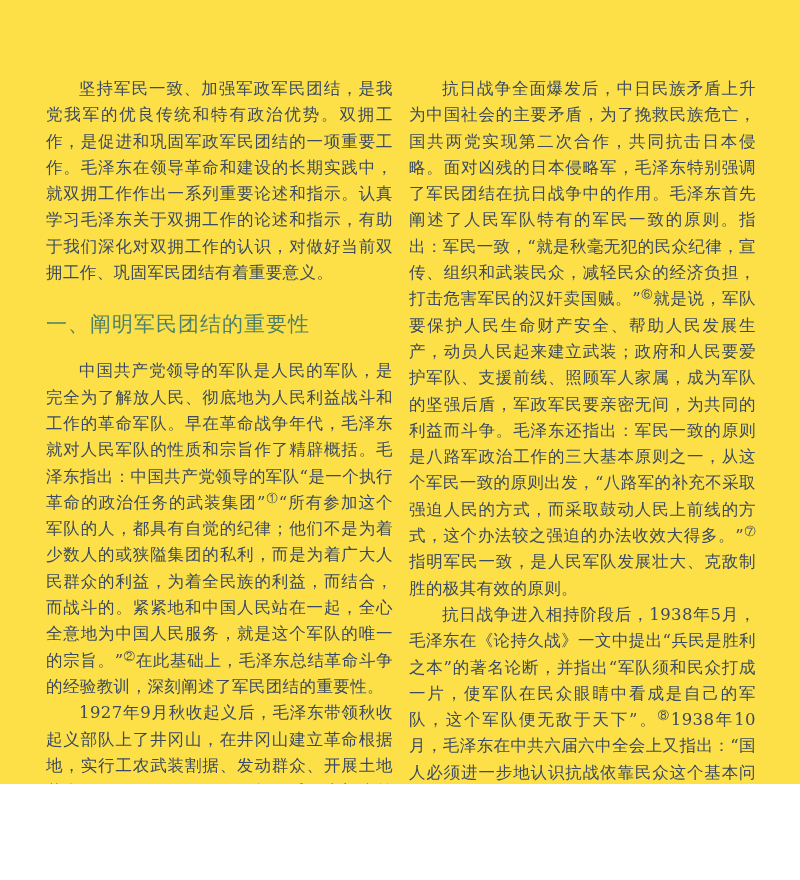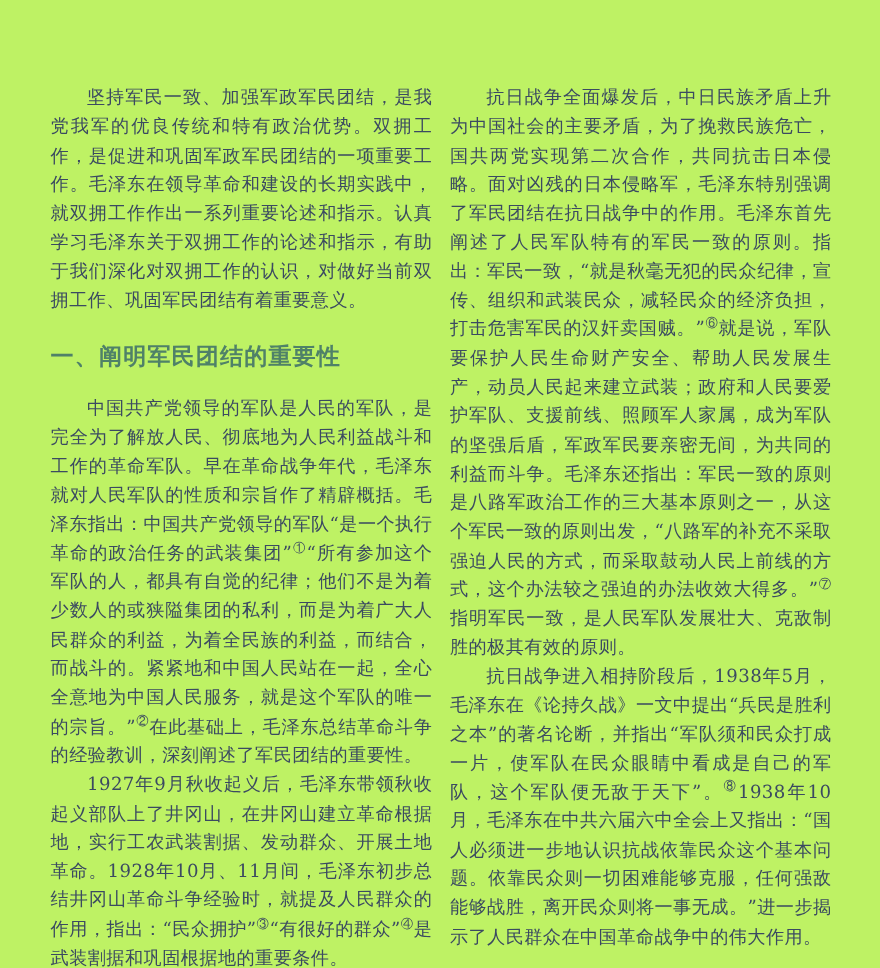--- a/index.html
+++ b/index.html
@@ -4,22 +4,22 @@
 <style>
   html, body {
     margin: 0;
     padding: 0;
     background: #ffffff;
   }
   .page {
     position: relative;
     box-sizing: border-box;
     width: 800px;
-    height: 880px;
-    background: #bef264;
+    height: 784px;
+    background: #fde047;
     padding: 76px 44px 20px 46px;
     display: flex;
     gap: 16px;
     overflow: hidden;
   }
   .column {
     width: 347px;
     flex: 0 0 347px;
   }
   .para {
@@ -29,21 +29,21 @@
     line-height: 26.3px;
     letter-spacing: 0.4px;
     text-align: justify;
     color: #3b4a61;
   }
   .para.indent {
     text-indent: 2em;
   }
   .section-heading {
     font-family: "DejaVu Sans", "Liberation Sans", sans-serif;
-    font-weight: bold;
+    font-weight: normal;
     font-size: 21px;
     line-height: 24px;
     color: #4f8168;
     margin: 26px 0 22px 0;
     letter-spacing: 1px;
   }
   .para sup {
     font-size: 0.68em;
     line-height: 0;
     vertical-align: super;

